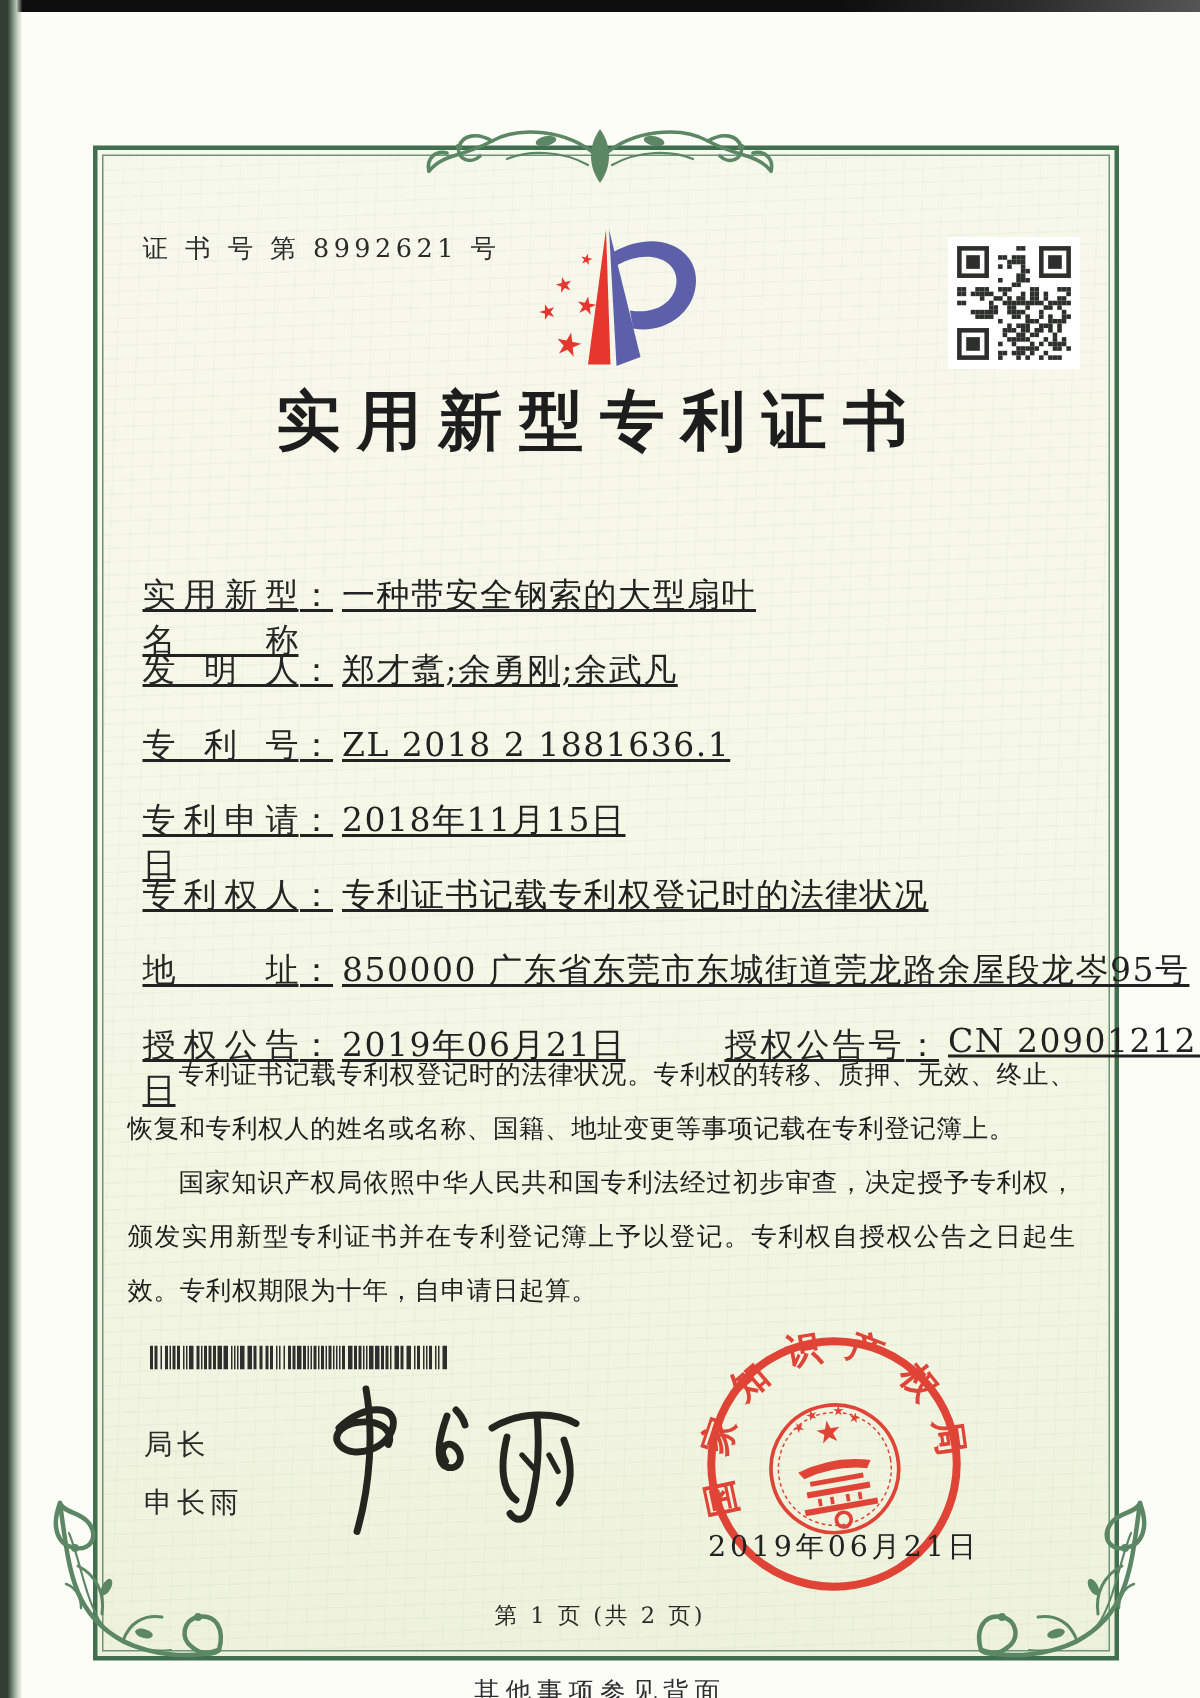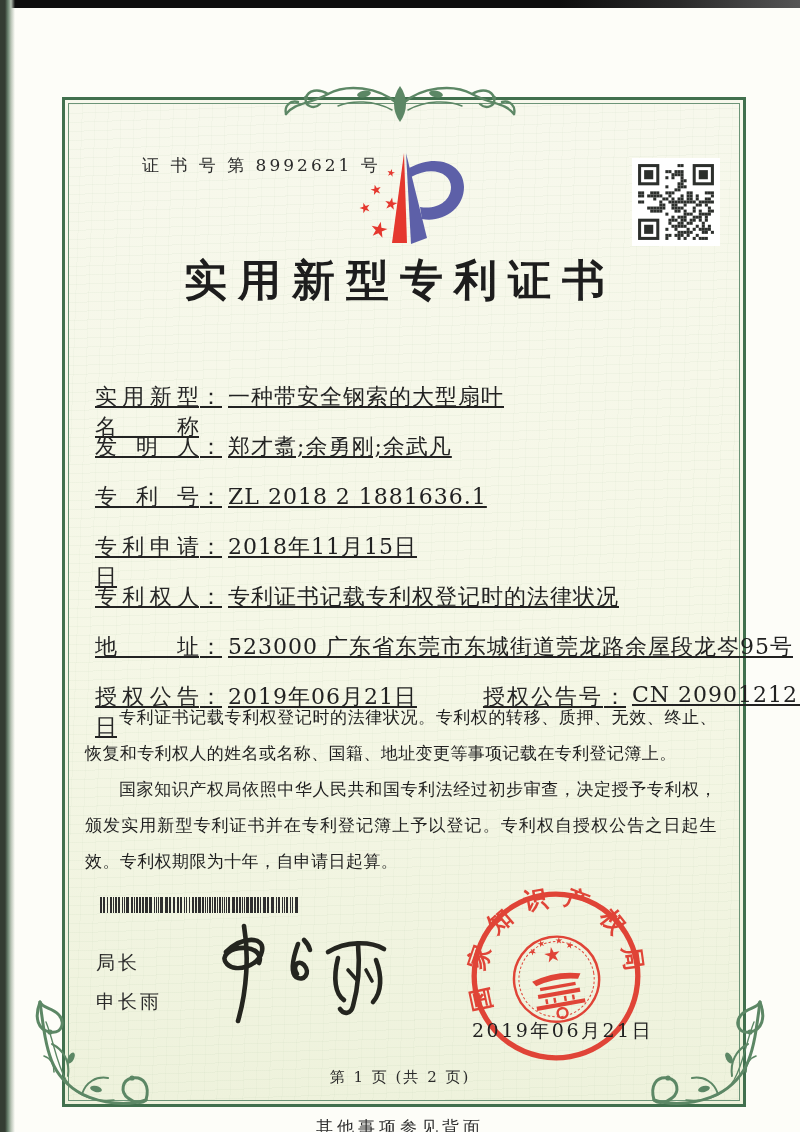--- a/index.html
+++ b/index.html
@@ -10,21 +10,21 @@
   .scan-left{position:absolute;left:0;top:0;width:15px;height:100%;
              background:linear-gradient(90deg,#343d33 0 5px,#6d8672 8px,#b9c4b6 11px,rgba(255,255,255,0) 15px);}
   
   .frame{position:absolute;left:62px;top:97px;width:678px;height:1004px;border:3px solid #41704e;
          background:linear-gradient(180deg,#f7f8ec 0%,#f5f7e6 55%,#eef2dc 100%);}
   .frame-inner{position:absolute;inset:3px;border:1px solid #6d9478;
          background:repeating-linear-gradient(178deg,rgba(120,160,115,0.055) 0 1px,rgba(0,0,0,0) 1px 9px),
                     repeating-linear-gradient(92deg,rgba(120,160,115,0.04) 0 1px,rgba(0,0,0,0) 1px 13px);}
   .content{position:absolute;left:0;top:0;width:800px;height:1132px;}
 
-  .cert-no{position:absolute;left:95px;top:154px;font-size:17px;letter-spacing:3px;color:#2b2b2b;margin-left:47px;}
+  .cert-no{position:absolute;left:95px;top:154px;font-size:17px;letter-spacing:3px;color:#2b2b2b;}
   .logo{position:absolute;left:338px;top:146px;width:140px;height:112px;}
   .qr{position:absolute;left:632px;top:158px;width:88px;height:88px;background:#fff;}
   .title{position:absolute;left:0;top:252px;width:800px;text-align:center;font-size:43px;font-weight:600;
          letter-spacing:11px;color:#1d1d1d;}
 
   .fields{position:absolute;left:95px;top:382px;width:630px;font-size:22px;text-decoration:underline;}
   .frow{display:flex;align-items:baseline;height:50px;}
   .frow .lbl{display:inline-block;width:104px;text-align:justify;text-align-last:justify;color:#262626;flex:none;}
   .frow .colon{margin:0 6px 0 1px;flex:none;}
   .frow .val{letter-spacing:1px;white-space:nowrap;color:#222;}
@@ -333,21 +333,21 @@
         <span class="val">2018年11月15日</span>
       </div>
       <div class="frow">
         <span class="lbl">专利权人</span>
           <span class="colon">：</span>
         <span class="val">专利证书记载专利权登记时的法律状况</span>
       </div>
       <div class="frow">
         <span class="lbl">地址</span>
           <span class="colon">：</span>
-        <span class="val">523000 广东省东莞市东城街道莞龙路余屋段龙岑95号</span>
+        <span class="val">850000 广东省东莞市东城街道莞龙路余屋段龙岑95号</span>
       </div>
       <div class="frow double">
         <span class="lbl">授权公告日</span>
           <span class="colon">：</span>
         <span class="val">2019年06月21日</span>
         <span class="pair2">
           <span class="lbl">授权公告号</span>
             <span class="colon">：</span>
           <span class="val">CN 209012121 U</span>
         </span>

